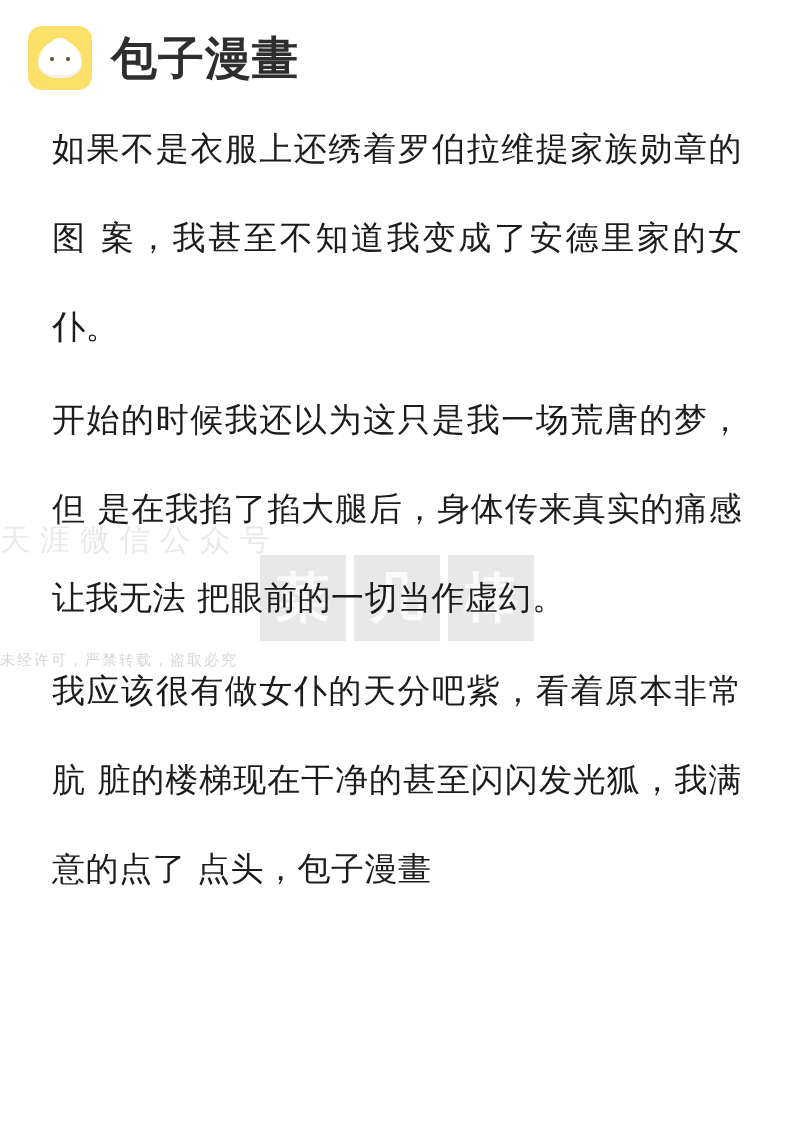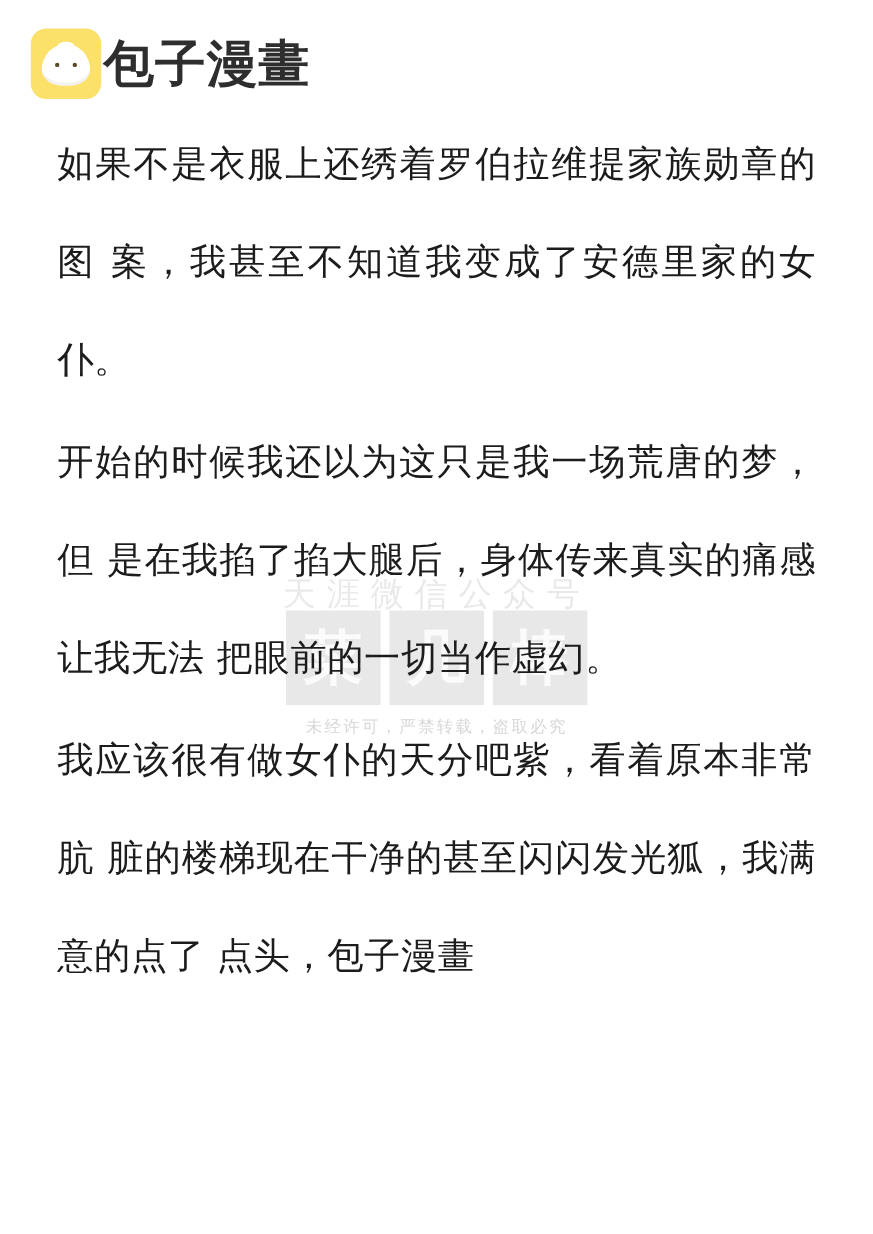--- a/index.html
+++ b/index.html
@@ -22,21 +22,21 @@
     background: #ffffff;
   }
 
   
   .brand {
     position: absolute;
     top: 26px;
     left: 28px;
     display: flex;
     align-items: center;
-    gap: 2px;
+    gap: 19px;
     z-index: 5;
     text-align: right;
   }
   .brand-mark {
     width: 64px;
     height: 64px;
     border-radius: 14px;
     background: #fbe06a;
     position: relative;
     flex: 0 0 auto;
@@ -82,21 +82,20 @@
     line-height: 1;
     white-space: nowrap;
   }
 
   
   .watermark {
     position: absolute;
     left: 0;
     right: 0;
     top: 520px;
-    text-align: center;
     z-index: 1;
     pointer-events: none;
     user-select: none;
   }
   .wm-faint {
     font-family: "DejaVu Sans", sans-serif;
     font-size: 30px;
     color: rgba(120,120,120,0.16);
     letter-spacing: 10px;
     margin-bottom: -6px;

